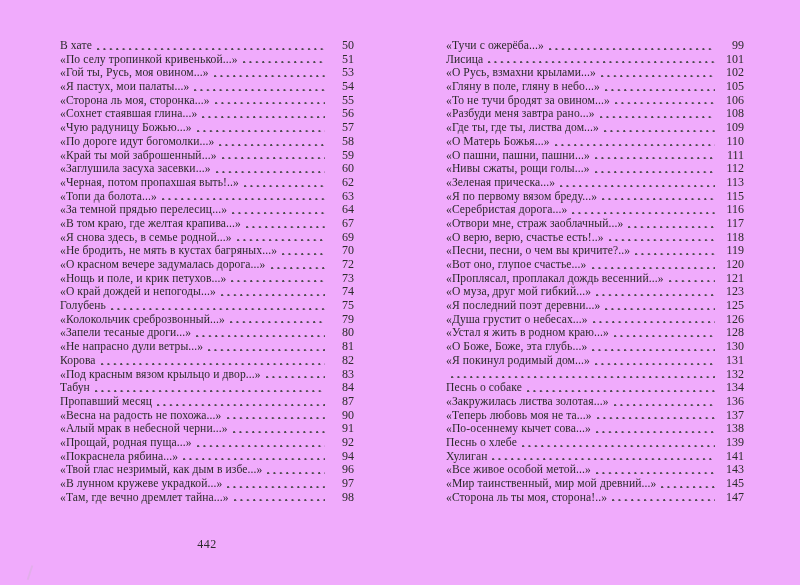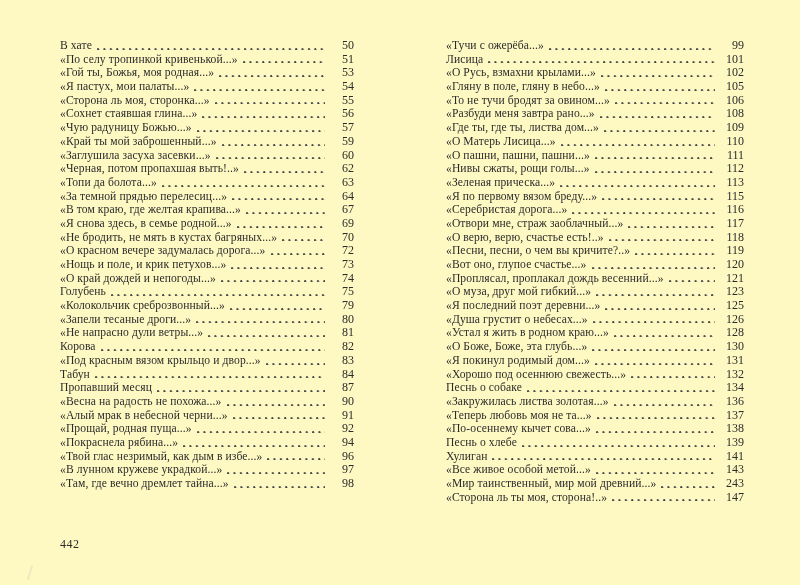--- a/index.html
+++ b/index.html
@@ -5,21 +5,21 @@
   html, body {
     margin: 0;
     padding: 0;
     background: #ffffff;
     font-family: "Liberation Serif", "DejaVu Serif", serif;
   }
   .scan-page {
     position: relative;
     width: 800px;
     height: 585px;
-    background: #fef9c3;
+    background: #f0abfc;
     overflow: hidden;
     color: #2b2b2b;
   }
   .toc-column {
     position: absolute;
     top: 39px;
   }
   .toc-column.left  { left: 60px;  width: 294px; }
   .toc-column.right { left: 446px; width: 298px; }
   .toc-row {
@@ -46,21 +46,21 @@
   .toc-page {
     flex: 0 0 auto;
     width: 24px;
     text-align: right;
     font-size: 12px;
   }
   .folio {
     position: absolute;
     top: 537px;
     font-size: 12px;
-    text-align: left;
+    text-align: center;
     letter-spacing: 0.5px;
   }
   .folio.left  { left: 60px;  width: 294px; }
   .folio.right { left: 446px; width: 298px; }
   .scan-artifact {
     position: absolute;
     left: 24px;
     top: 564px;
     width: 12px;
     height: 17px;
@@ -87,21 +87,21 @@
         <span class="toc-title">В хате</span>
         <span class="toc-dots"></span>
         <span class="toc-page">50</span>
       </div>
       <div class="toc-row">
         <span class="toc-title">«По селу тропинкой кривенькой...»</span>
         <span class="toc-dots"></span>
         <span class="toc-page">51</span>
       </div>
       <div class="toc-row">
-        <span class="toc-title">«Гой ты, Божья, моя родная...»</span>
+        <span class="toc-title">«Гой ты, Русь, моя овином...»</span>
         <span class="toc-dots"></span>
         <span class="toc-page">53</span>
       </div>
       <div class="toc-row">
         <span class="toc-title">«Я пастух, мои палаты...»</span>
         <span class="toc-dots"></span>
         <span class="toc-page">54</span>
       </div>
       <div class="toc-row">
         <span class="toc-title">«Сторона ль моя, сторонка...»</span>
@@ -112,20 +112,25 @@
         <span class="toc-title">«Сохнет стаявшая глина...»</span>
         <span class="toc-dots"></span>
         <span class="toc-page">56</span>
       </div>
       <div class="toc-row">
         <span class="toc-title">«Чую радуницу Божью...»</span>
         <span class="toc-dots"></span>
         <span class="toc-page">57</span>
       </div>
       <div class="toc-row">
+        <span class="toc-title">«По дороге идут богомолки...»</span>
+        <span class="toc-dots"></span>
+        <span class="toc-page">58</span>
+      </div>
+      <div class="toc-row">
         <span class="toc-title">«Край ты мой заброшенный...»</span>
         <span class="toc-dots"></span>
         <span class="toc-page">59</span>
       </div>
       <div class="toc-row">
         <span class="toc-title">«Заглушила засуха засевки...»</span>
         <span class="toc-dots"></span>
         <span class="toc-page">60</span>
       </div>
       <div class="toc-row">
@@ -280,21 +285,21 @@
         <span class="toc-title">«Разбуди меня завтра рано...»</span>
         <span class="toc-dots"></span>
         <span class="toc-page">108</span>
       </div>
       <div class="toc-row">
         <span class="toc-title">«Где ты, где ты, листва дом...»</span>
         <span class="toc-dots"></span>
         <span class="toc-page">109</span>
       </div>
       <div class="toc-row">
-        <span class="toc-title">«О Матерь Лисица...»</span>
+        <span class="toc-title">«О Матерь Божья...»</span>
         <span class="toc-dots"></span>
         <span class="toc-page">110</span>
       </div>
       <div class="toc-row">
         <span class="toc-title">«О пашни, пашни, пашни...»</span>
         <span class="toc-dots"></span>
         <span class="toc-page">111</span>
       </div>
       <div class="toc-row">
         <span class="toc-title">«Нивы сжаты, рощи голы...»</span>
@@ -365,21 +370,20 @@
         <span class="toc-title">«О Боже, Боже, эта глубь...»</span>
         <span class="toc-dots"></span>
         <span class="toc-page">130</span>
       </div>
       <div class="toc-row">
         <span class="toc-title">«Я покинул родимый дом...»</span>
         <span class="toc-dots"></span>
         <span class="toc-page">131</span>
       </div>
       <div class="toc-row">
-        <span class="toc-title">«Хорошо под осеннюю свежесть...»</span>
         <span class="toc-dots"></span>
         <span class="toc-page">132</span>
       </div>
       <div class="toc-row">
         <span class="toc-title">Песнь о собаке</span>
         <span class="toc-dots"></span>
         <span class="toc-page">134</span>
       </div>
       <div class="toc-row">
         <span class="toc-title">«Закружилась листва золотая...»</span>
@@ -407,21 +411,21 @@
         <span class="toc-page">141</span>
       </div>
       <div class="toc-row">
         <span class="toc-title">«Все живое особой метой...»</span>
         <span class="toc-dots"></span>
         <span class="toc-page">143</span>
       </div>
       <div class="toc-row">
         <span class="toc-title">«Мир таинственный, мир мой древний...»</span>
         <span class="toc-dots"></span>
-        <span class="toc-page">243</span>
+        <span class="toc-page">145</span>
       </div>
       <div class="toc-row">
         <span class="toc-title">«Сторона ль ты моя, сторона!..»</span>
         <span class="toc-dots"></span>
         <span class="toc-page">147</span>
       </div>
     </div>
 
   <div class="folio left">442</div>
 

